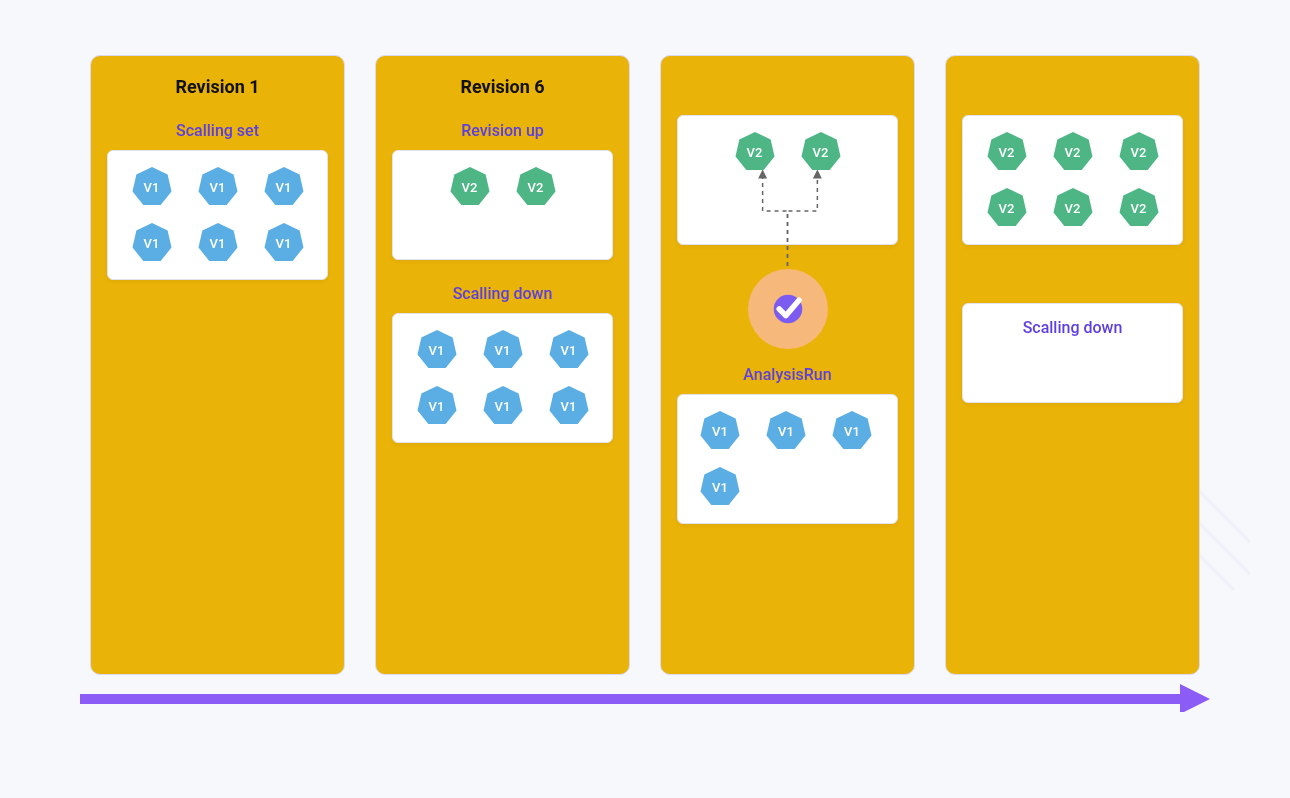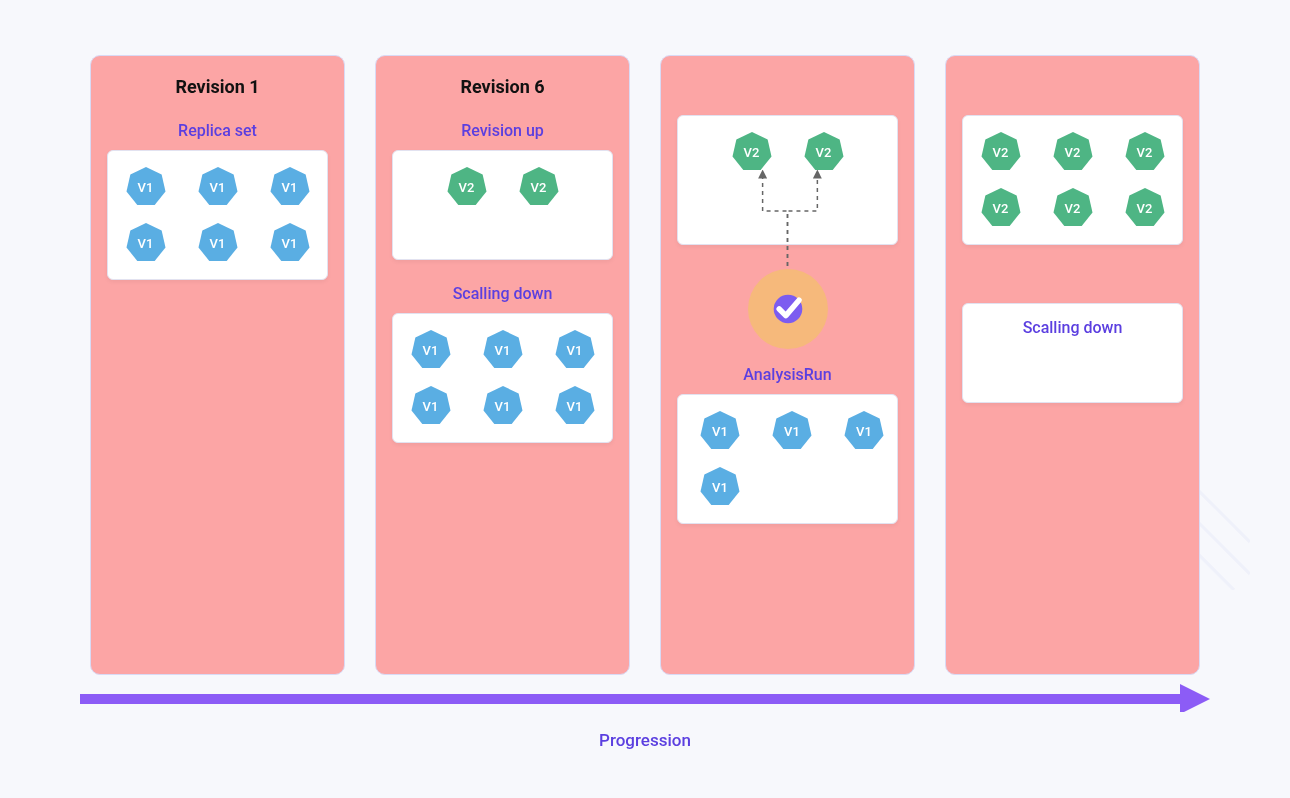--- a/index.html
+++ b/index.html
@@ -16,21 +16,21 @@
     inset: 0;
     padding: 55px 90px 60px 90px;
   }
   .columns {
     display: flex;
     gap: 30px;
     height: 620px;
   }
   .col {
     flex: 1;
-    background: #fca5a5;
+    background: #eab308;
     border: 1px solid #d9daf5;
     border-radius: 10px;
     padding: 20px 16px 20px 16px;
     display: flex;
     flex-direction: column;
     align-items: center;
   }
   .col-title {
     font-weight: 700;
     font-size: 18px;
@@ -49,21 +49,21 @@
     border: 1px solid #e2e2f0;
     border-radius: 6px;
     box-shadow: 0 2px 4px rgba(0,0,0,0.05);
     padding: 14px 2px;
     width: 100%;
     min-height: 110px;
     display: flex;
     flex-wrap: wrap;
     justify-content: center;
     align-content: flex-start;
-    gap: 12px 28px;
+    gap: 12px 22px;
     margin-bottom: 18px;
   }
   .pod-box.center-label {
     align-items: center;
     justify-content: center;
   }
   .scalling-down-label {
     font-size: 16px;
     color: #5b3fe0;
     font-weight: 500;
@@ -139,21 +139,21 @@
       <line x1="30" y1="0" x2="100" y2="70"></line>
     </g>
 </svg>
 
 <div class="canvas">
 
   <div class="columns">
 
     <div class="col">
       <div class="col-title">Revision 1</div>
-      <div class="section-label">Replica set</div>
+      <div class="section-label">Scalling set</div>
       <div class="pod-box" id="box-0-0">
           <div class="pod">
             <svg viewBox="0 0 44 44">
               <polygon points="22.00,2.00 37.64,9.53 41.50,26.45 30.68,40.02 13.32,40.02 2.50,26.45 6.36,9.53" fill="#5aaee3"></polygon>
             </svg>
             <span>V1</span>
           </div>
           <div class="pod">
             <svg viewBox="0 0 44 44">
               <polygon points="22.00,2.00 37.64,9.53 41.50,26.45 30.68,40.02 13.32,40.02 2.50,26.45 6.36,9.53" fill="#5aaee3"></polygon>
@@ -358,15 +358,14 @@
         <span class="scalling-down-label">Scalling down</span>
       </div>
     </div>
 
   </div>
 
   <svg class="progression-bar" viewBox="0 0 1130 28" preserveAspectRatio="none">
     <rect x="0" y="10" width="1102" height="10" fill="#8c5cf6"></rect>
     <polygon points="1100,0 1130,15 1100,30" fill="#8c5cf6"></polygon>
   </svg>
-  <div class="progression-label">Progression</div>
 
 </div>
 
 </body></html>

